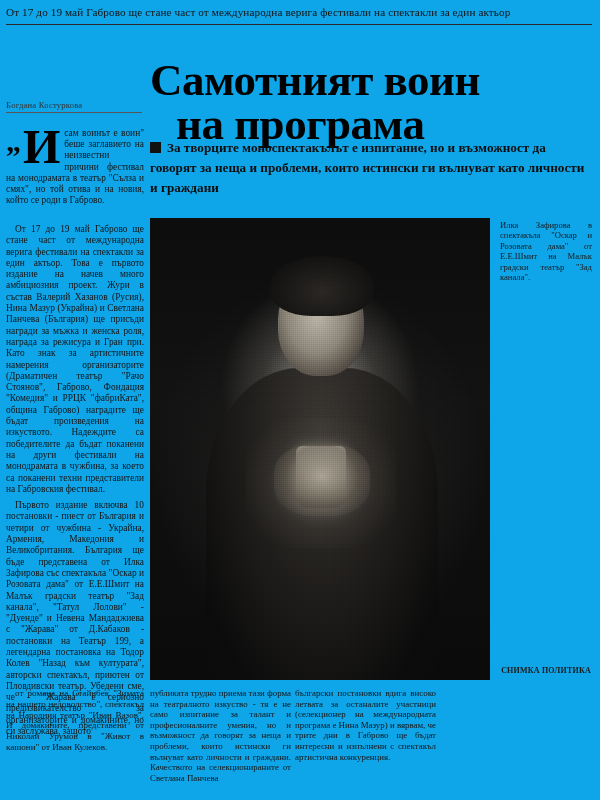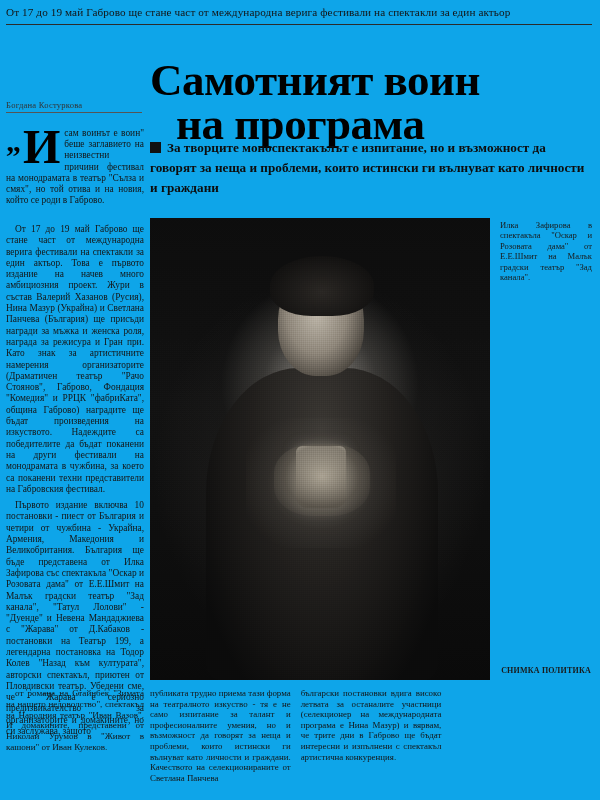--- a/index.html
+++ b/index.html
@@ -202,21 +202,21 @@
     letter-spacing: 0.2px;
     color: #1a1a1a;
     text-align: center;
   }
   
   .bottom {
     position: absolute;
     left: 150px; top: 688px;
     width: 442px;
     display: flex;
-    gap: 10px;
+    gap: 4px;
   }
   .bcol {
     width: 141px;
     font-size: 8.9px;
     line-height: 10.6px;
     text-align: justify;
     color: #151515;
   }
   .bcol p { margin: 0; text-indent: 0; }
   .bottom-left-col {

